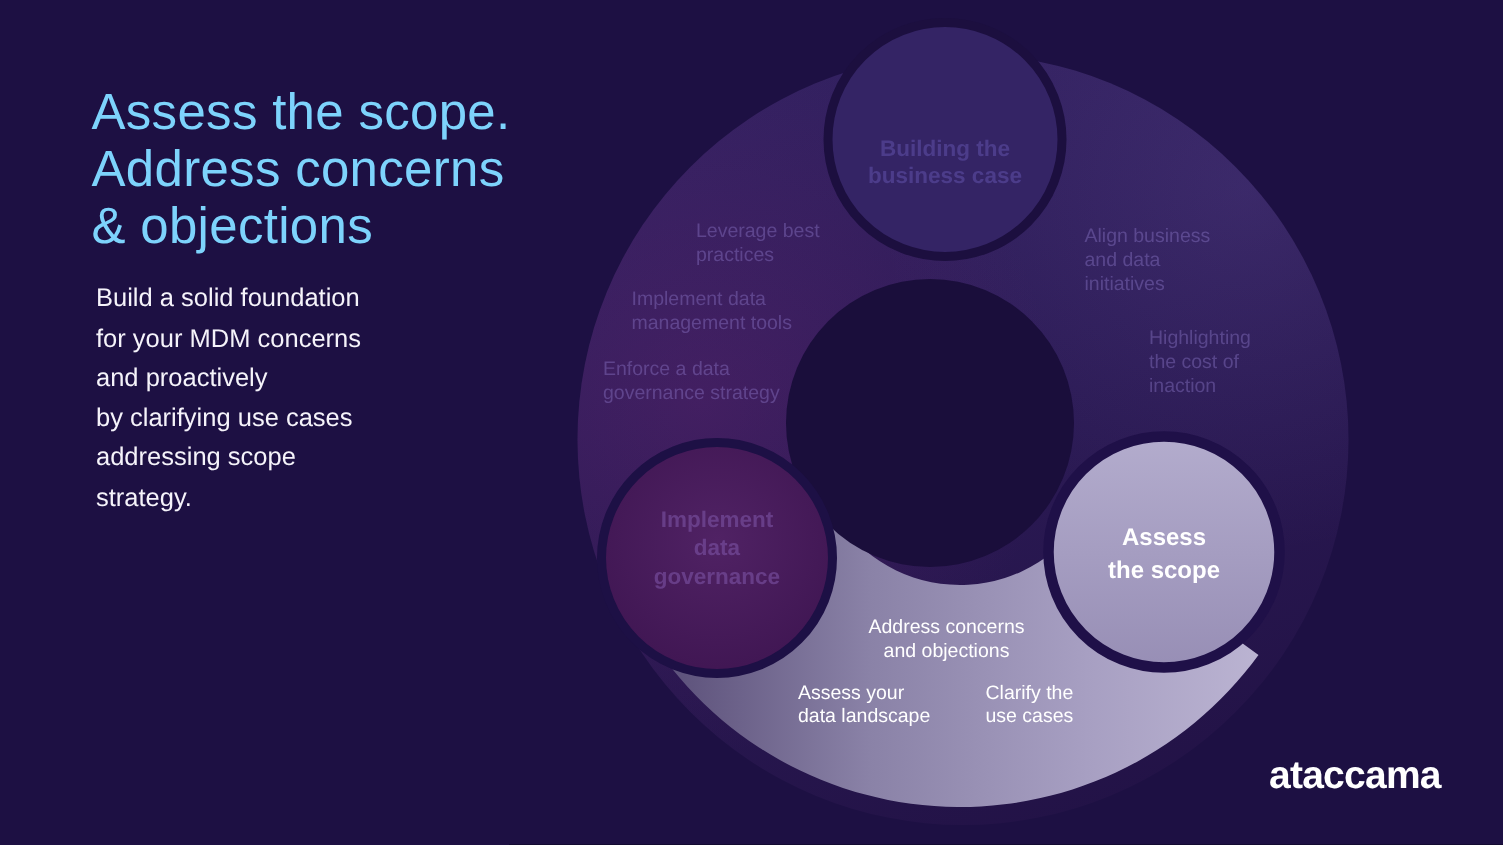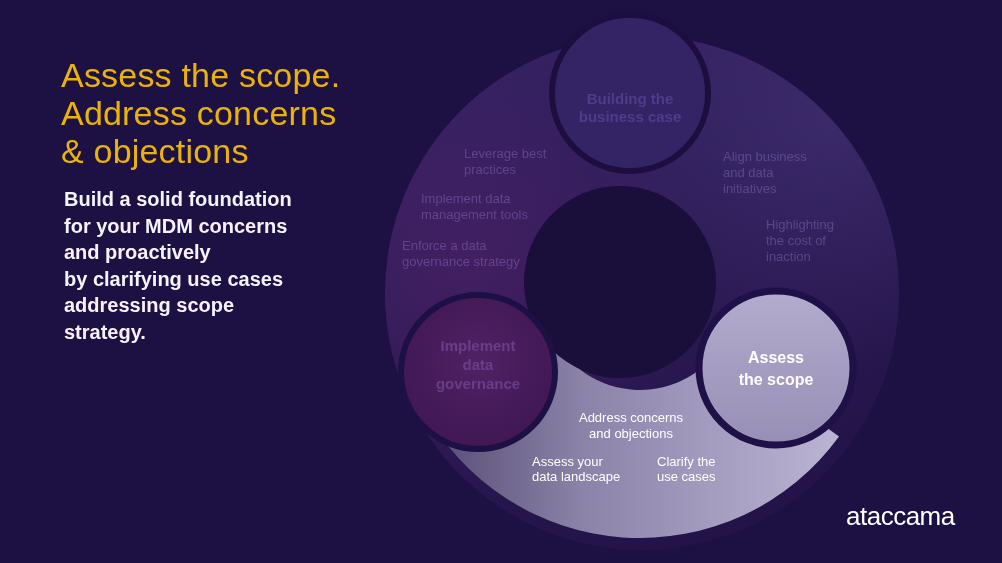--- a/index.html
+++ b/index.html
@@ -6,32 +6,32 @@
   .slide{
     position:relative;
     width:1002px;height:563px;
     overflow:hidden;
     background:#1d1043;
     font-family:"Liberation Sans", sans-serif;
   }
   .diagram-svg{position:absolute;left:0;top:0;}
   .headline{
     position:absolute;left:61px;top:56px;margin:0;
-    color:#eab308;font-size:34px;line-height:38px;
+    color:#7dd3fc;font-size:34px;line-height:38px;
     font-weight:500;letter-spacing:0.2px;
   }
   .headline span{display:block;}
   .subtitle{
     position:absolute;left:64px;top:186px;margin:0;
-    color:#f5f3fa;font-size:20px;line-height:26.5px;font-weight:700;
+    color:#f5f3fa;font-size:17px;line-height:26.5px;font-weight:400;
   }
   .subtitle span{display:block;}
   .logo{
     position:absolute;left:846px;top:501px;
-    color:#ffffff;font-size:26px;font-weight:400;letter-spacing:-0.5px;
+    color:#ffffff;font-size:26px;font-weight:700;letter-spacing:-0.5px;
   }
   text{font-family:"Liberation Sans", sans-serif;}
   .faint-label{fill:rgba(151,128,214,0.38);font-size:13px;font-weight:500;}
   .bright-label{fill:#ffffff;font-size:13px;font-weight:500;}
   .node-label-dim-indigo{fill:#544597;font-size:15px;font-weight:600;opacity:0.75;}
   .node-label-dim-magenta{fill:#7a51a2;font-size:15px;font-weight:600;opacity:0.62;}
   .node-label-active{fill:#ffffff;font-size:16px;font-weight:700;}
 </style>
 </head>
 <body>

